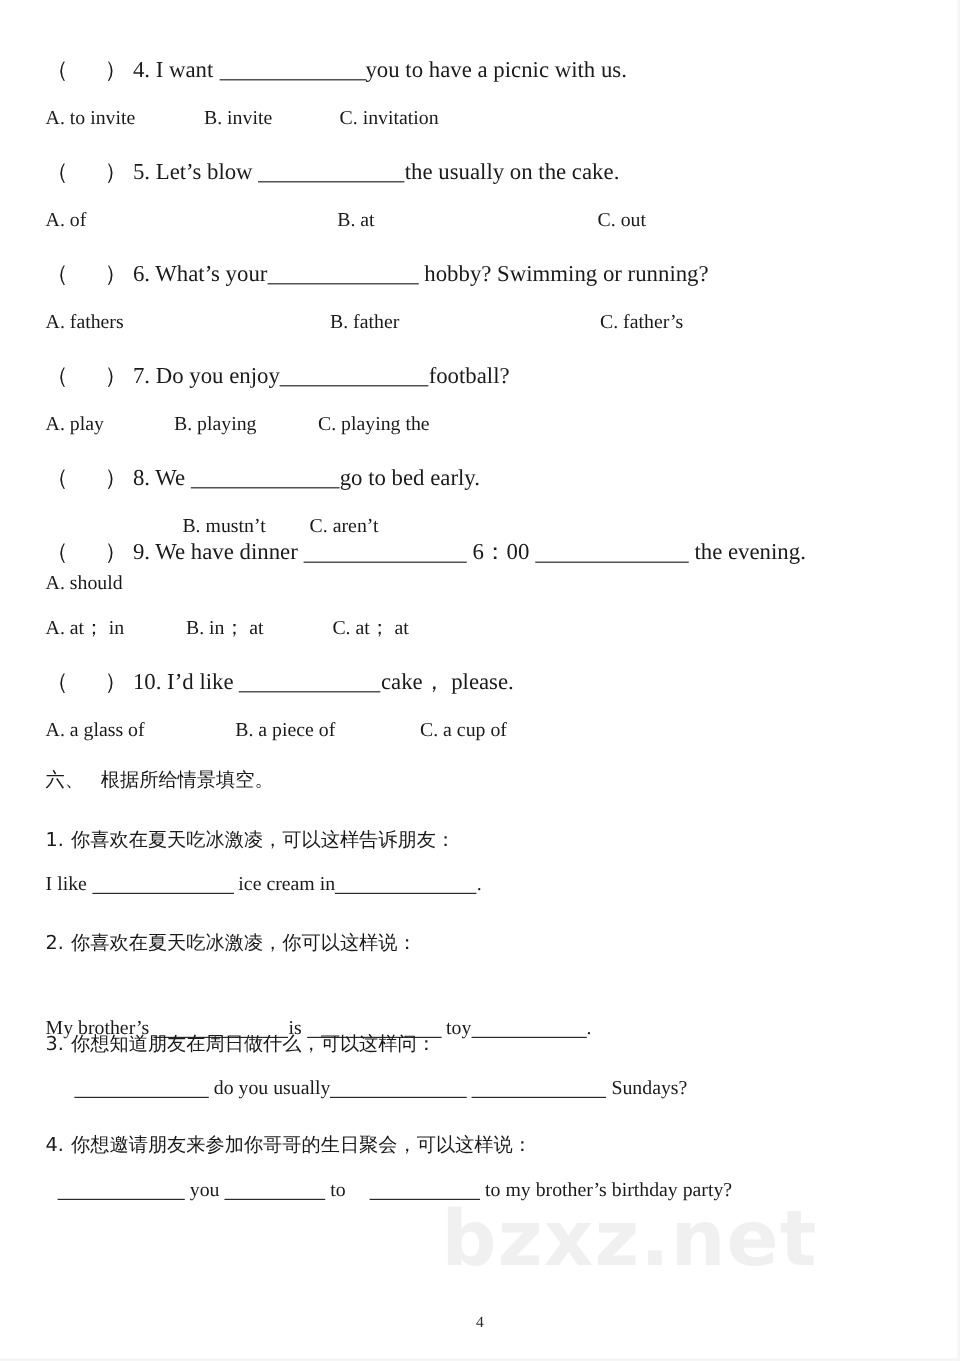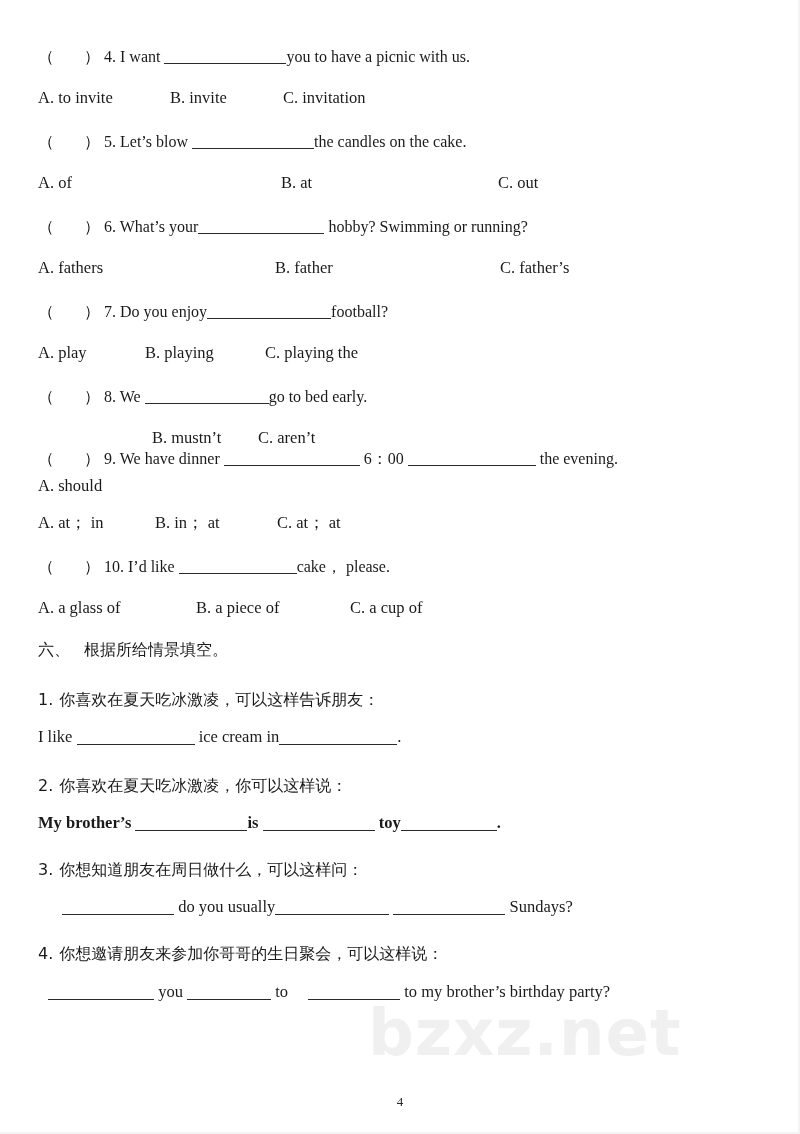--- a/index.html
+++ b/index.html
@@ -42,21 +42,21 @@
   .content {
     position: absolute;
     top: 0; left: 0;
     width: 800px;
   }
 
   
   .row {
     position: absolute;
     white-space: nowrap;
-    font-size: 16px;
+    font-size: 19px;
     line-height: 1;
   }
   .row.q {           
     left: 38px;
   }
 
   .paren {
     display: inline-block;
     min-width: 52px;
   }
@@ -152,21 +152,21 @@
     <div class="optrow" style="top:90px;">
       <span class="opt" style="left:38px;">A. to invite</span>
       <span class="opt" style="left:170px;">B. invite</span>
       <span class="opt" style="left:283px;">C. invitation</span>
     </div>
 
     <div class="row q" style="top:133px;">
       <span class="paren"><span class="lp">（</span><span class="gap"></span><span>）</span></span>
       <span class="qnum">5.</span>
       <span>Let’s blow</span>
-      <span class="blank" style="width:122px;"></span><span>the candles on the cake.</span>
+      <span class="blank" style="width:122px;"></span><span>the usually on the cake.</span>
     </div>
 
     <div class="optrow" style="top:175px;">
       <span class="opt" style="left:38px;">A. of</span>
       <span class="opt" style="left:281px;">B. at</span>
       <span class="opt" style="left:498px;">C. out</span>
     </div>
 
     <div class="row q" style="top:218px;">
       <span class="paren"><span class="lp">（</span><span class="gap"></span><span>）</span></span>
@@ -243,21 +243,21 @@
     </div>
     <div class="item-en" style="top:728px; left:38px;">
       <span>I like</span>
       <span class="blank" style="width:118px;"></span>
       <span>ice cream in</span><span class="blank" style="width:118px;"></span><span>.</span>
     </div>
 
     <div class="item-cn cn" style="top:776px;">
       <span style="margin-right:6px;">2.</span><span>你喜欢在夏天吃冰激凌，你可以这样说：</span>
     </div>
-    <div class="item-en" style="top:814px; left:38px;font-weight:bold;">
+    <div class="item-en" style="top:848px; left:38px;">
       <span>My brother’s</span>
       <span class="blank" style="width:112px;"></span><span>is</span>
       <span class="blank" style="width:112px;"></span>
       <span>toy</span><span class="blank" style="width:96px;"></span><span>.</span>
     </div>
 
     <div class="item-cn cn" style="top:860px;">
       <span style="margin-right:6px;">3.</span><span>你想知道朋友在周日做什么，可以这样问：</span>
     </div>
     <div class="item-en" style="top:898px; left:62px;">

